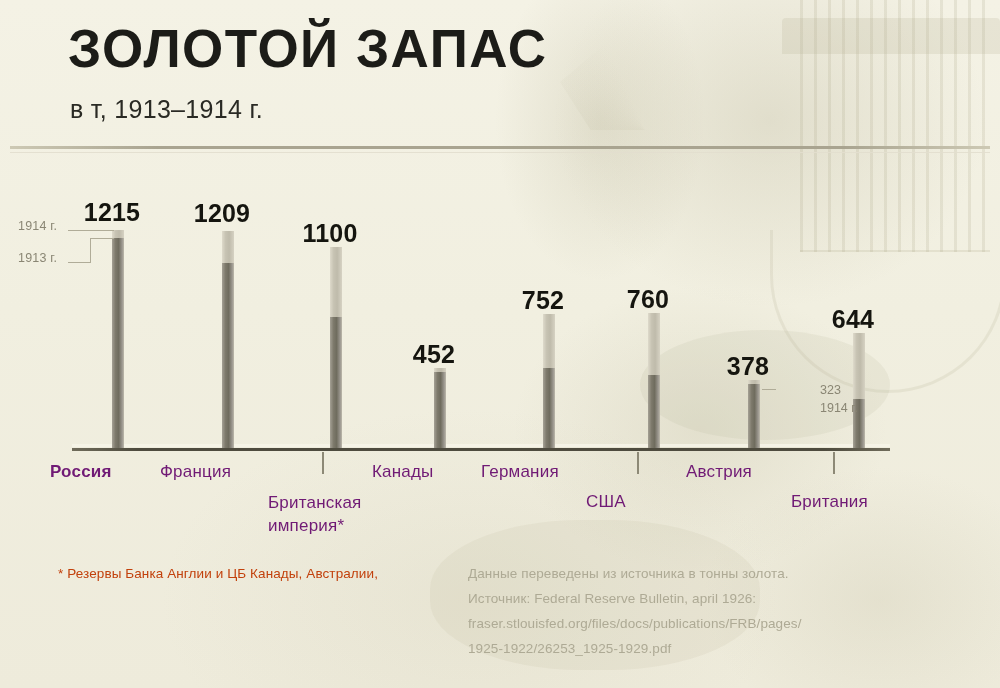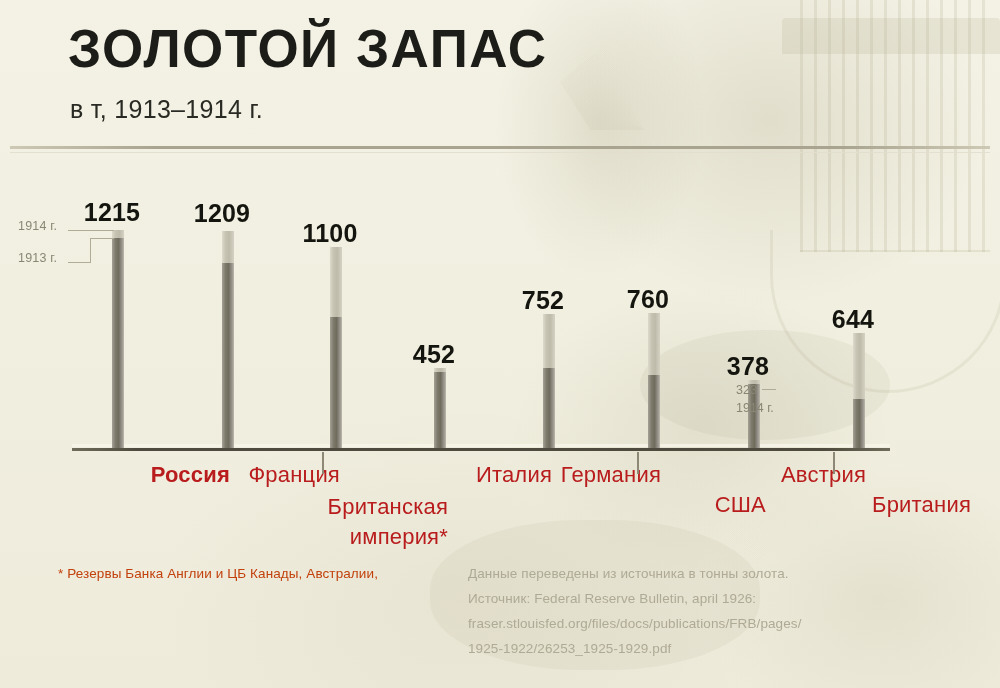--- a/index.html
+++ b/index.html
@@ -83,21 +83,21 @@
   .seg-light{position:absolute;left:0;width:12px;
     background:linear-gradient(90deg,#dedacb 0%,#c7c3b3 30%,#bfbbab 60%,#d6d2c3 100%);}
   .val{
     position:absolute;font-size:25px;font-weight:bold;color:#15150f;
     text-align:center;width:120px;letter-spacing:.2px;
   }
   .tick{position:absolute;width:2px;height:22px;background:#8d8976;top:452px;}
 
   
   .cat{
-    position:absolute;font-size:22px;color:#b91c1c;text-align:right;
+    position:absolute;font-size:17px;color:#701a75;text-align:left;
     width:180px;letter-spacing:.2px;
   }
   .cat.bold{font-weight:bold;}
   .cat.two{line-height:1.35;}
 
   
   .ann{position:absolute;font-size:12.5px;color:#8a8674;letter-spacing:.2px;}
   .lead{position:absolute;background:#b0ac98;}
 
   
@@ -153,21 +153,21 @@
       <div class="val" style="left: 270px; top: 219px;">1100</div>
       <div class="cat two" style="left: 268px; top: 492px;">
         <div>Британская</div>
         <div>империя*</div>
       </div>
       <div class="bar" style="left: 434px; top: 368px; height: 80px;">
         <div class="seg-light" style="top: 0px; height: 4px;"></div>
         <div class="seg-dark" style="top: 4px; height: 76px;"></div>
       </div>
       <div class="val" style="left: 374px; top: 340px;">452</div>
-      <div class="cat" style="left: 372px; top: 462px;">Италия</div>
+      <div class="cat" style="left: 372px; top: 462px;">Канады</div>
       <div class="bar" style="left: 543px; top: 314px; height: 134px;">
         <div class="seg-light" style="top: 0px; height: 54px;"></div>
         <div class="seg-dark" style="top: 54px; height: 80px;"></div>
       </div>
       <div class="val" style="left: 483px; top: 286px;">752</div>
       <div class="cat" style="left: 481px; top: 462px;">Германия</div>
       <div class="bar" style="left: 648px; top: 313px; height: 135px;">
         <div class="seg-light" style="top: 0px; height: 62px;"></div>
         <div class="seg-dark" style="top: 62px; height: 73px;"></div>
       </div>
@@ -191,21 +191,21 @@
     </div>
 
   <div class="ann" style="left:18px;top:219px;">1914 г.</div>
   <div class="ann" style="left:18px;top:251px;">1913 г.</div>
   <div class="lead" style="left:68px;top:230px;width:46px;height:1px;"></div>
   <div class="lead" style="left:68px;top:262px;width:22px;height:1px;"></div>
   <div class="lead" style="left:90px;top:238px;width:1px;height:25px;"></div>
   <div class="lead" style="left:90px;top:238px;width:24px;height:1px;"></div>
 
   <div class="lead" style="left:762px;top:389px;width:14px;height:1px;"></div>
-  <div class="callout" style="left:736px;top:381px;">
+  <div class="callout" style="left:820px;top:381px;">
     <div>323</div>
     <div>1914 г.</div>
   </div>
 
   <div class="foot-note">
     <div>* Резервы Банка Англии и ЦБ Канады, Австралии,</div>
   </div>
   <div class="foot-src">
     <div>Данные переведены из источника в тонны золота.</div>
     <div>Источник: Federal Reserve Bulletin, april 1926:</div>

